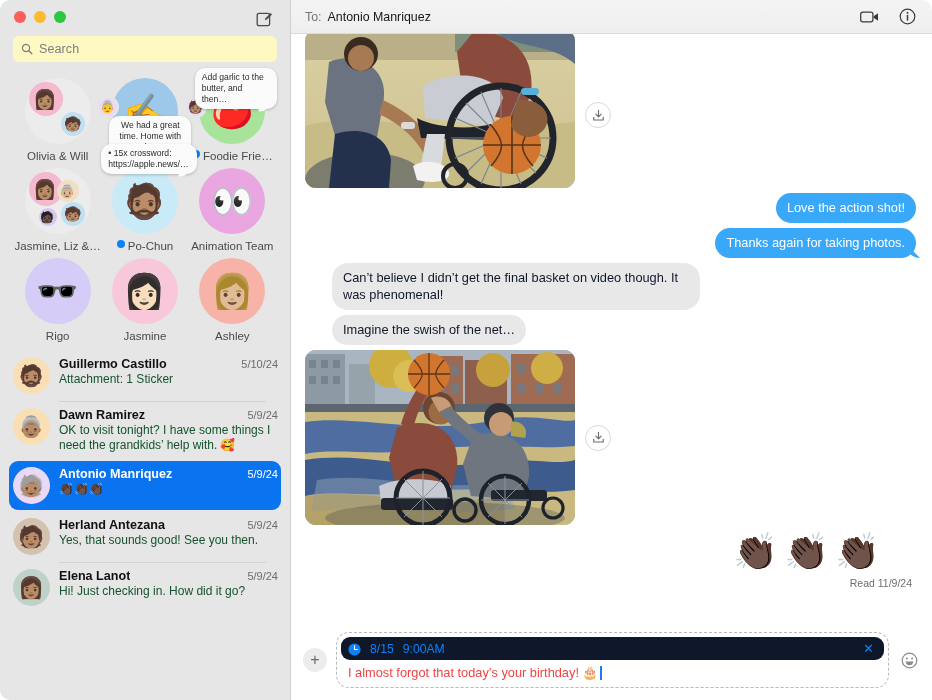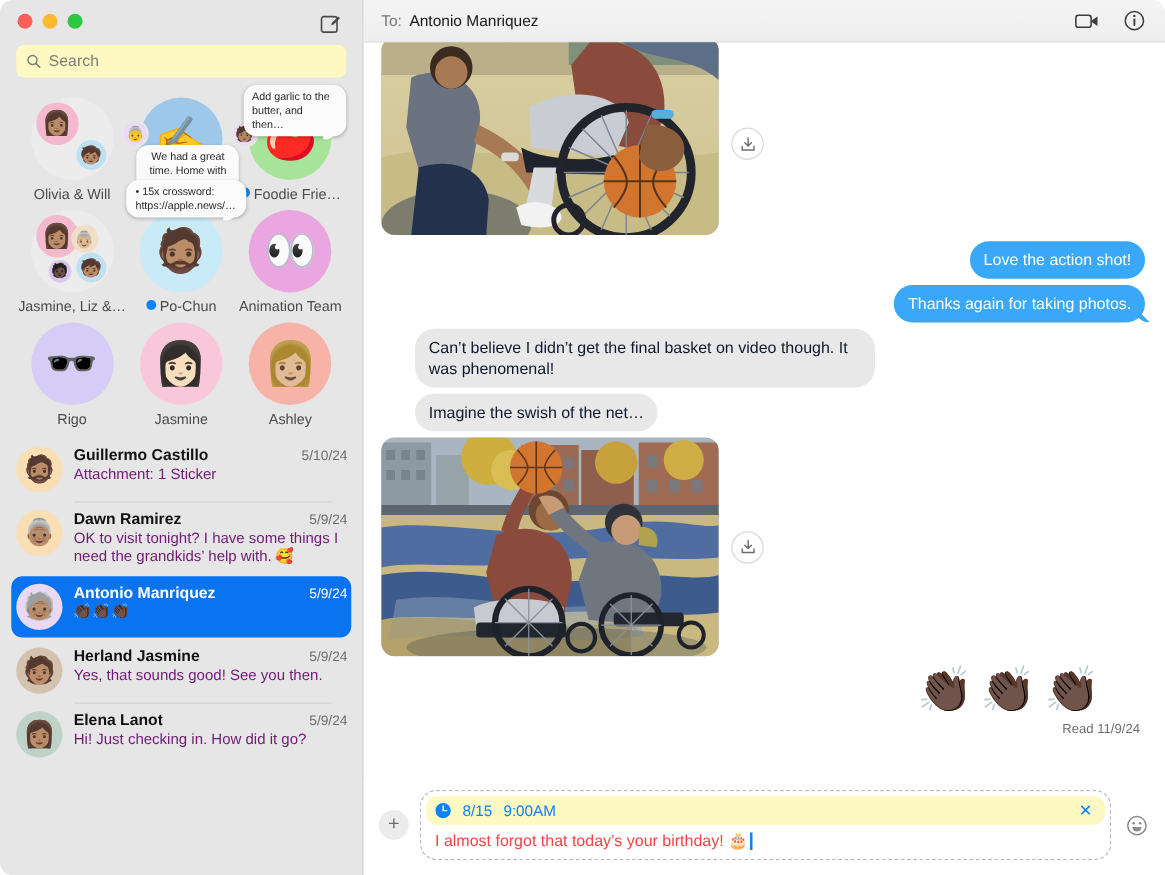--- a/index.html
+++ b/index.html
@@ -185,21 +185,21 @@
     display: flex; align-items: baseline; justify-content: space-between; gap: 6px;
   }
   .c-name {
     font-size: 12.6px;
     font-weight: bold;
     color: #111;
     white-space: nowrap; overflow: hidden; text-overflow: ellipsis;
   }
   .c-date { font-size: 11px; color: #6d6d6d; flex: 0 0 auto; }
   .c-prev {
-    font-size: 12px; color: #701a75;
+    font-size: 12px; color: #14532d;
     line-height: 1.26;
     margin-top: 1px;
     display: -webkit-box; -webkit-line-clamp: 2; -webkit-box-orient: vertical;
     overflow: hidden;
   }
   .convo.selected .c-name, .convo.selected .c-date, .convo.selected .c-prev { color: #fff; }
 
   
   .main {
     flex: 1 1 auto;
@@ -308,21 +308,21 @@
   .input-shell {
     flex: 1 1 auto;
     border: 1.4px dashed #b9b9b9;
     border-radius: 13px;
     padding: 4px 4px 4px 4px;
     min-height: 52px;
     display: flex; flex-direction: column; gap: 1px;
     background: #fff;
   }
   .suggest {
-    background: #fef9c3;
+    background: #0f172a;
     border-radius: 9px;
     display: flex; align-items: center; gap: 9px;
     padding: 4px 8px 4px 7px;
     cursor: pointer;
   }
   .clock-ic { width: 13px; height: 13px; flex:0 0 auto; }
   .sg-date, .sg-time { font-size: 12.2px; color: #0a82f8; }
   .sg-space { flex: 1 1 auto; }
   .sg-x { color: #0a82f8; font-size: 13px; cursor: pointer; padding-right: 2px; }
   .typed {
@@ -473,21 +473,21 @@
               <div class="c-name">Antonio Manriquez</div>
               <div class="c-date">5/9/24</div>
             </div>
             <div class="c-prev">👏🏿👏🏿👏🏿</div>
           </div>
         </div>
         <div class="convo">
           <div class="c-av" style="background: rgb(211, 195, 174);">🧑🏽</div>
           <div class="crow-inner">
             <div class="crow-top">
-              <div class="c-name">Herland Jasmine</div>
+              <div class="c-name">Herland Antezana</div>
               <div class="c-date">5/9/24</div>
             </div>
             <div class="c-prev">Yes, that sounds good! See you then.</div>
           </div>
         </div>
         <div class="convo">
           <div class="c-av" style="background: rgb(191, 210, 200);">👩🏽</div>
           <div class="crow-inner">
             <div class="crow-top">
               <div class="c-name">Elena Lanot</div>

